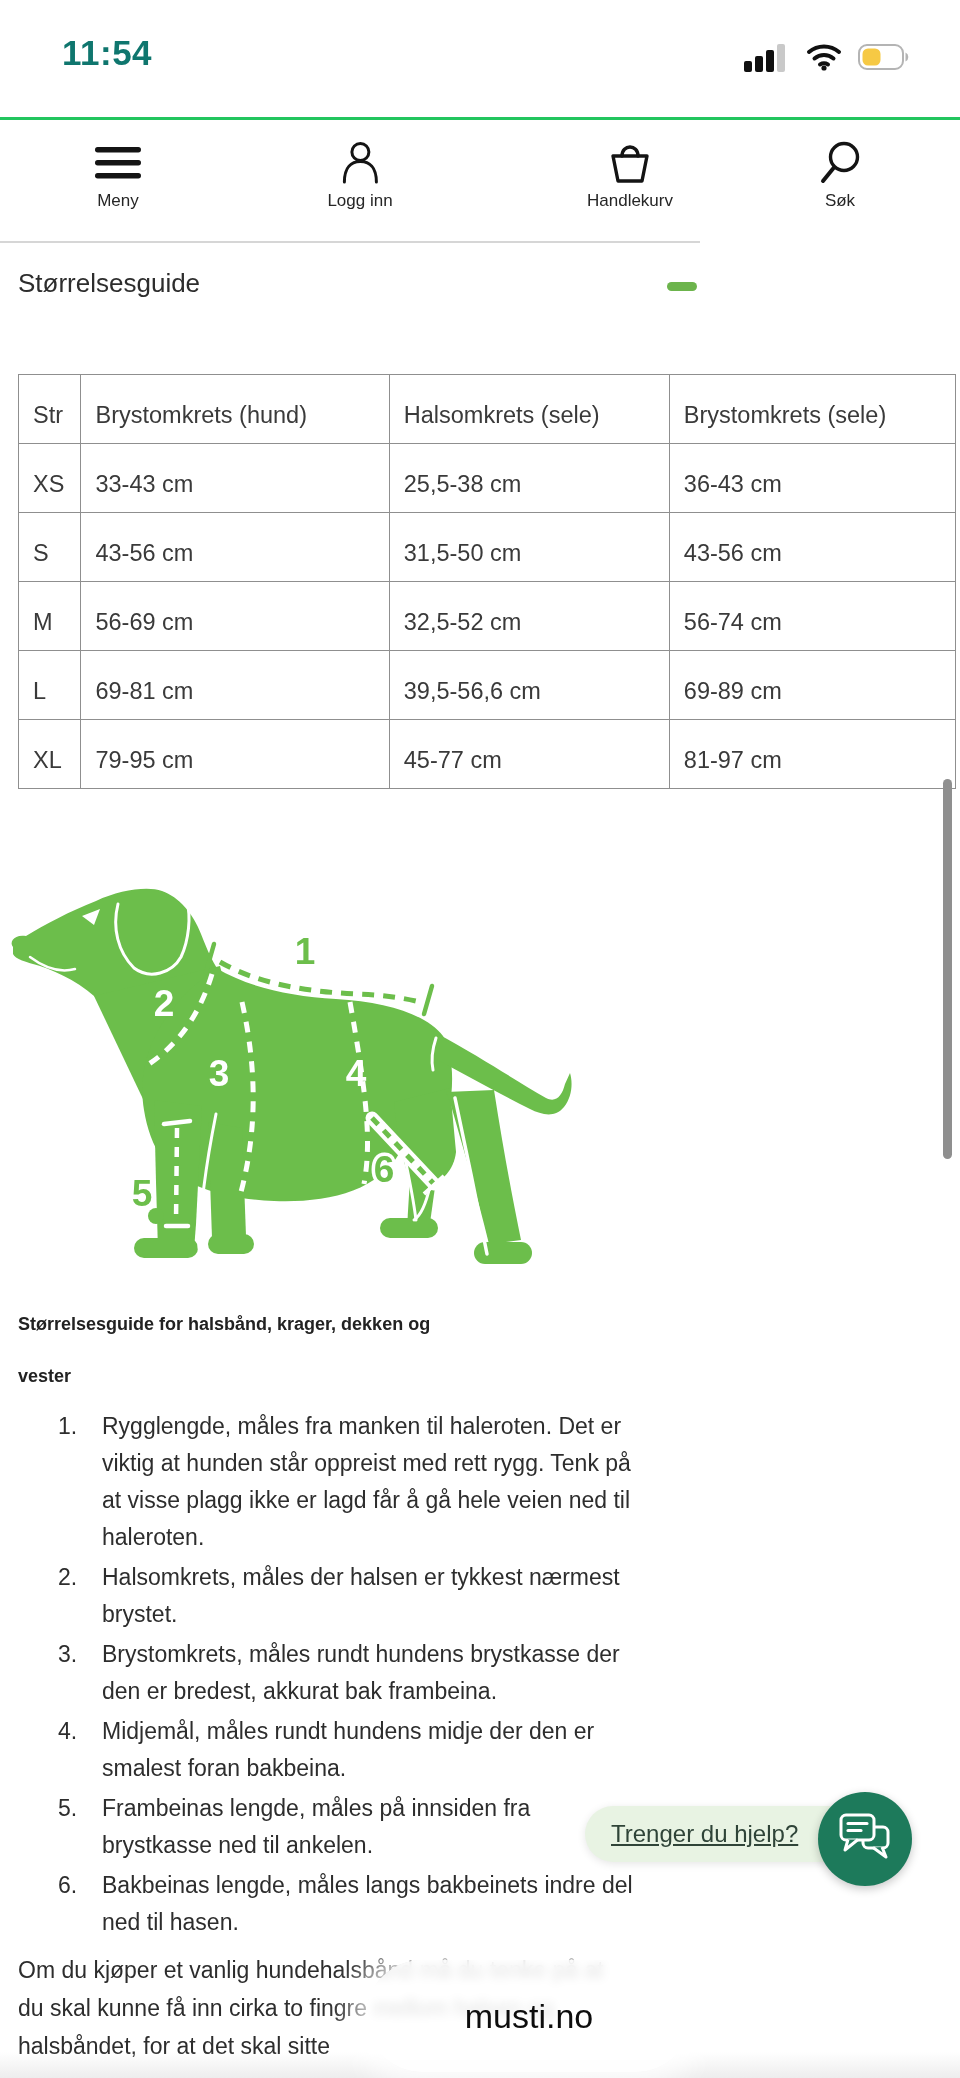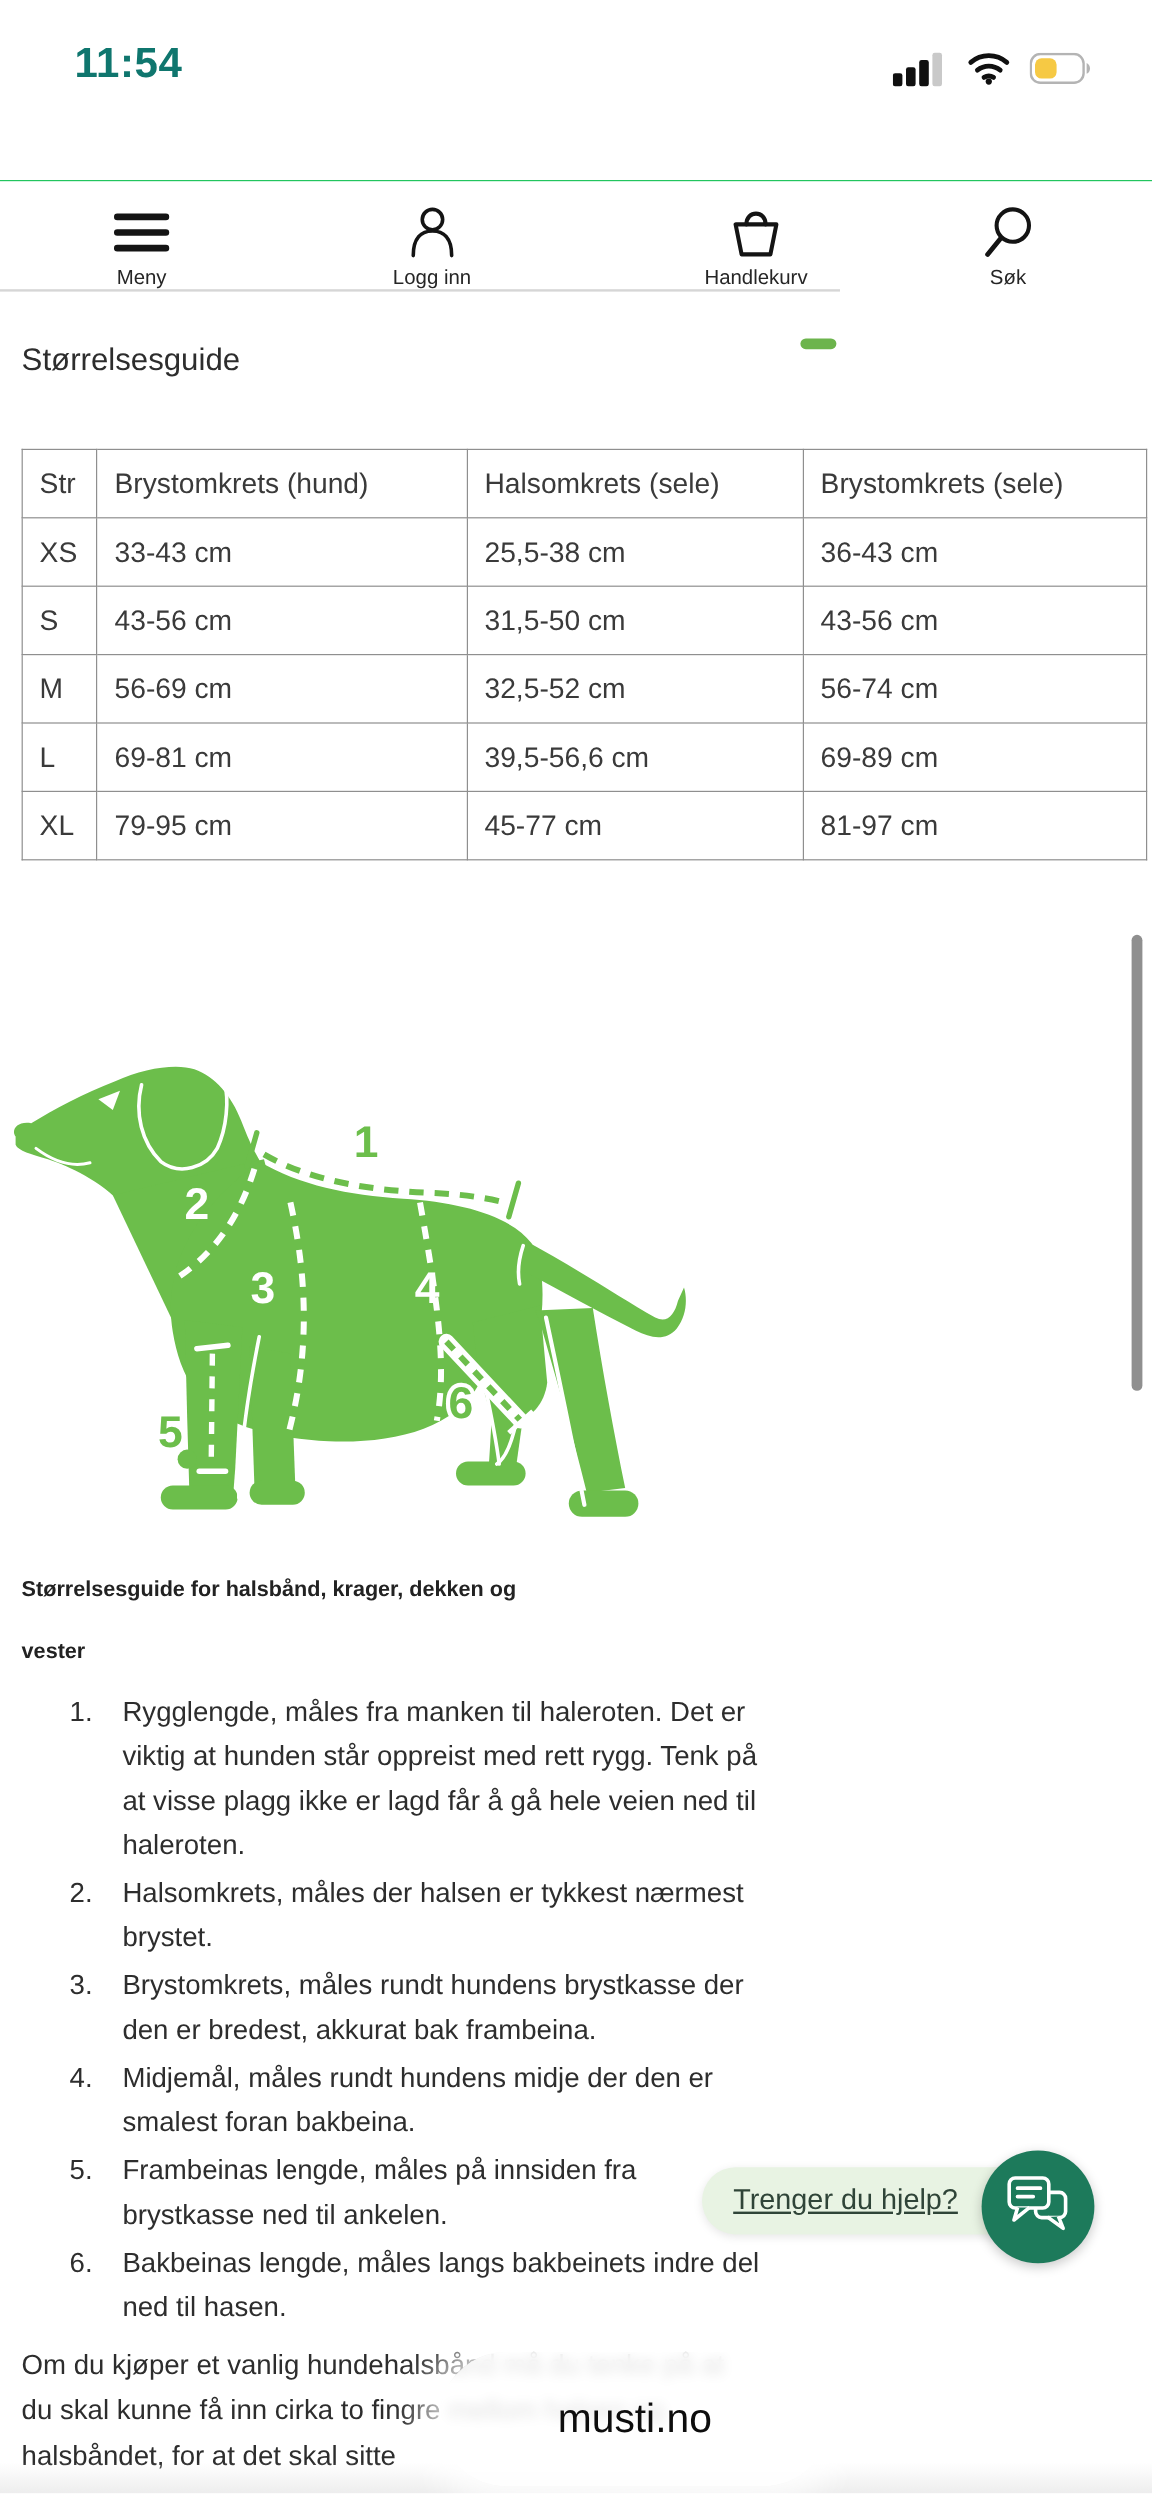--- a/index.html
+++ b/index.html
@@ -3,32 +3,32 @@
 <meta charset="utf-8">
 <style>
   html,body{margin:0;padding:0;background:#fff;}
   .screen{position:relative;width:960px;height:2078px;background:#fff;overflow:hidden;
     font-family:"Liberation Sans","DejaVu Sans",sans-serif;color:#2e2e2e;}
   
   .statusbar{position:absolute;left:0;top:0;width:960px;height:90px;}
   .time{position:absolute;left:62px;top:33px;font-size:35px;font-weight:700;color:#0f766e;letter-spacing:.5px;}
   .sb-icons{position:absolute;right:50px;top:42px;display:flex;align-items:center;gap:15px;}
   
-  .navbar{position:absolute;left:0;top:117px;width:960px;height:122px;border-top:1px solid #22c55e;margin-top:33px;}
+  .navbar{position:absolute;left:0;top:117px;width:960px;height:122px;border-top:3px solid #22c55e;}
   .nav-underline{position:absolute;left:0;top:241px;width:700px;height:2px;background:#d6d6d6;}
   .nav-item{position:absolute;top:20px;transform:translateX(-50%);display:flex;flex-direction:column;align-items:center;cursor:pointer;}
   .nav-icon{height:46px;display:flex;align-items:center;justify-content:center;}
   .nav-label{margin-top:5px;font-size:17px;color:#262626;}
   
-  .sg-title{position:absolute;left:18px;top:268px;font-size:26px;font-weight:500;color:#2d2d2d;margin-top:16px;}
+  .sg-title{position:absolute;left:18px;top:268px;font-size:26px;font-weight:500;color:#2d2d2d;}
   .minus{position:absolute;left:667px;top:282px;width:30px;height:9px;border-radius:4.5px;background:#6cb44c;cursor:pointer;}
   
   table.sizes{position:absolute;left:18px;top:374px;width:938px;border-collapse:collapse;
     font-size:23.5px;color:#3a3a3a;table-layout:fixed;}
-  table.sizes th,table.sizes td{border:1.5px solid #8f8f8f;height:56px;padding:0 0 0 14px;text-align:left;vertical-align:middle;font-weight:400;}
+  table.sizes th,table.sizes td{border:1.5px solid #8f8f8f;height:56px;padding:12px 0 0 14px;text-align:left;vertical-align:middle;font-weight:400;}
   table.sizes th{font-weight:500;}
   .c0{width:62px;} .c1{width:306px;} .c2{width:278px;} .c3{width:284px;}
   
   .dog{position:absolute;left:6px;top:852px;}
   .dog text{font-family:"Liberation Sans",sans-serif;font-weight:700;font-size:37px;}
   
   .scrollbar{position:absolute;left:943px;top:779px;width:9px;height:380px;border-radius:5px;background:#8f8f8f;}
   
   .h2{position:absolute;left:18px;top:1298px;width:760px;font-size:18px;font-weight:700;line-height:52px;color:#222;}
   .h2 span{display:block;}

